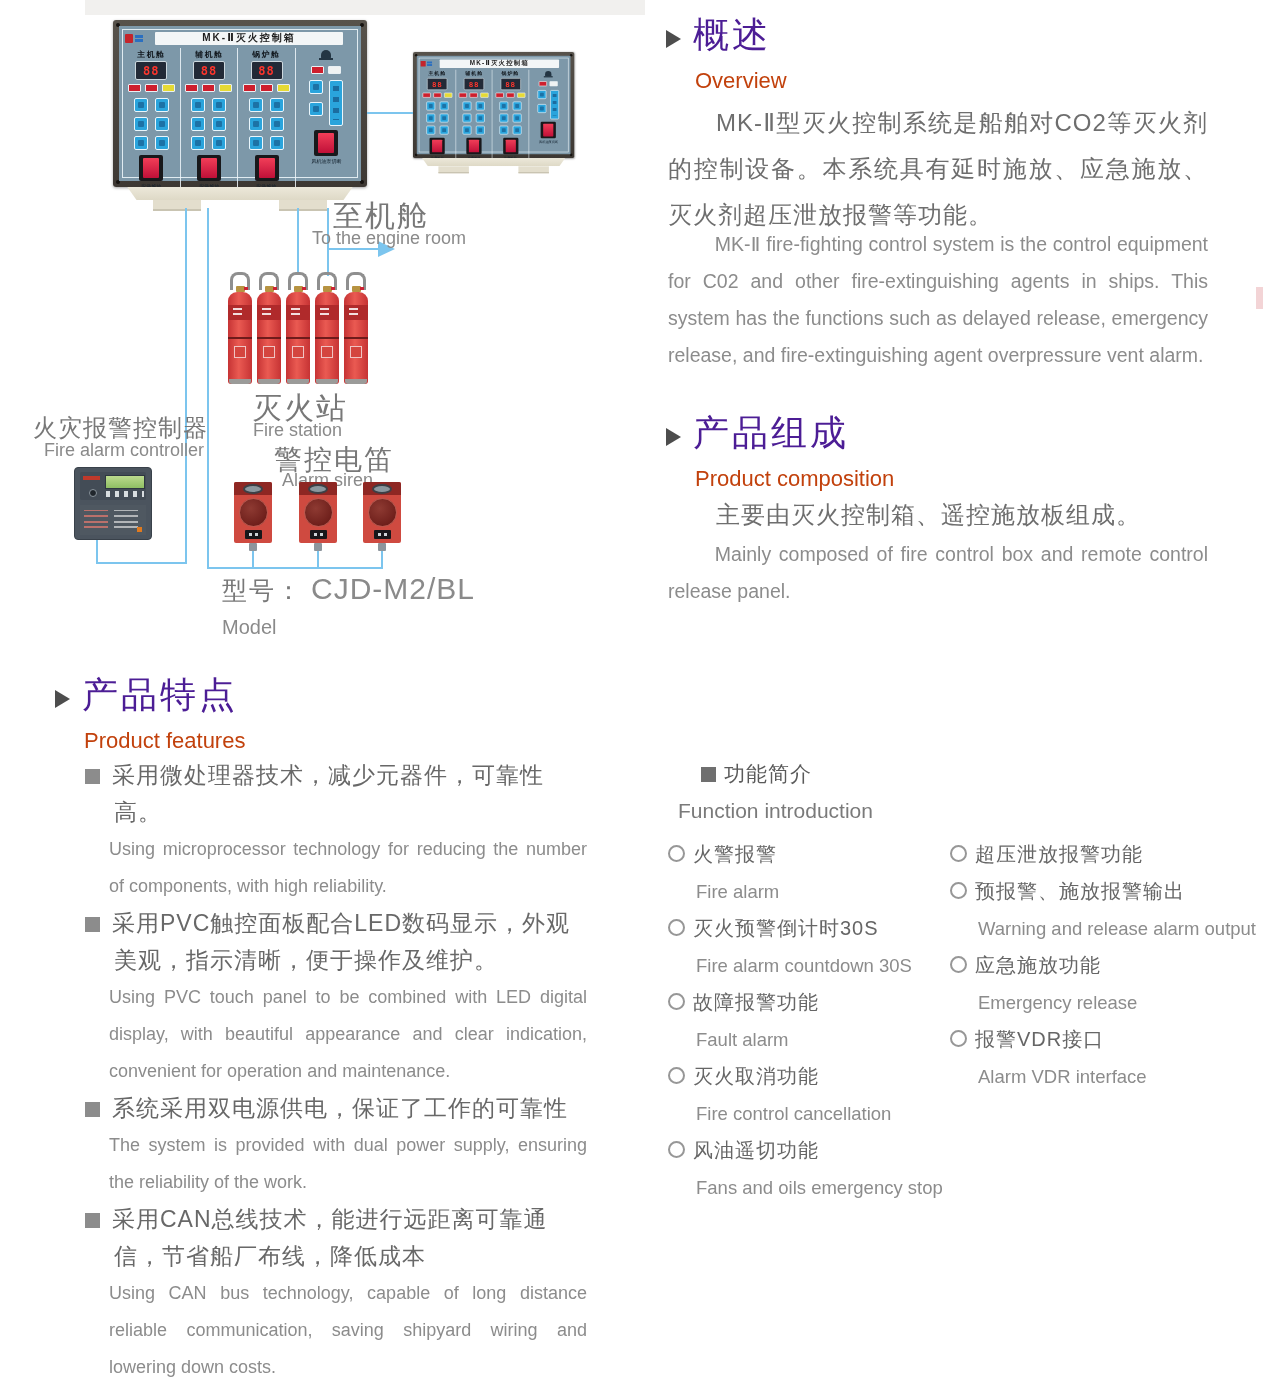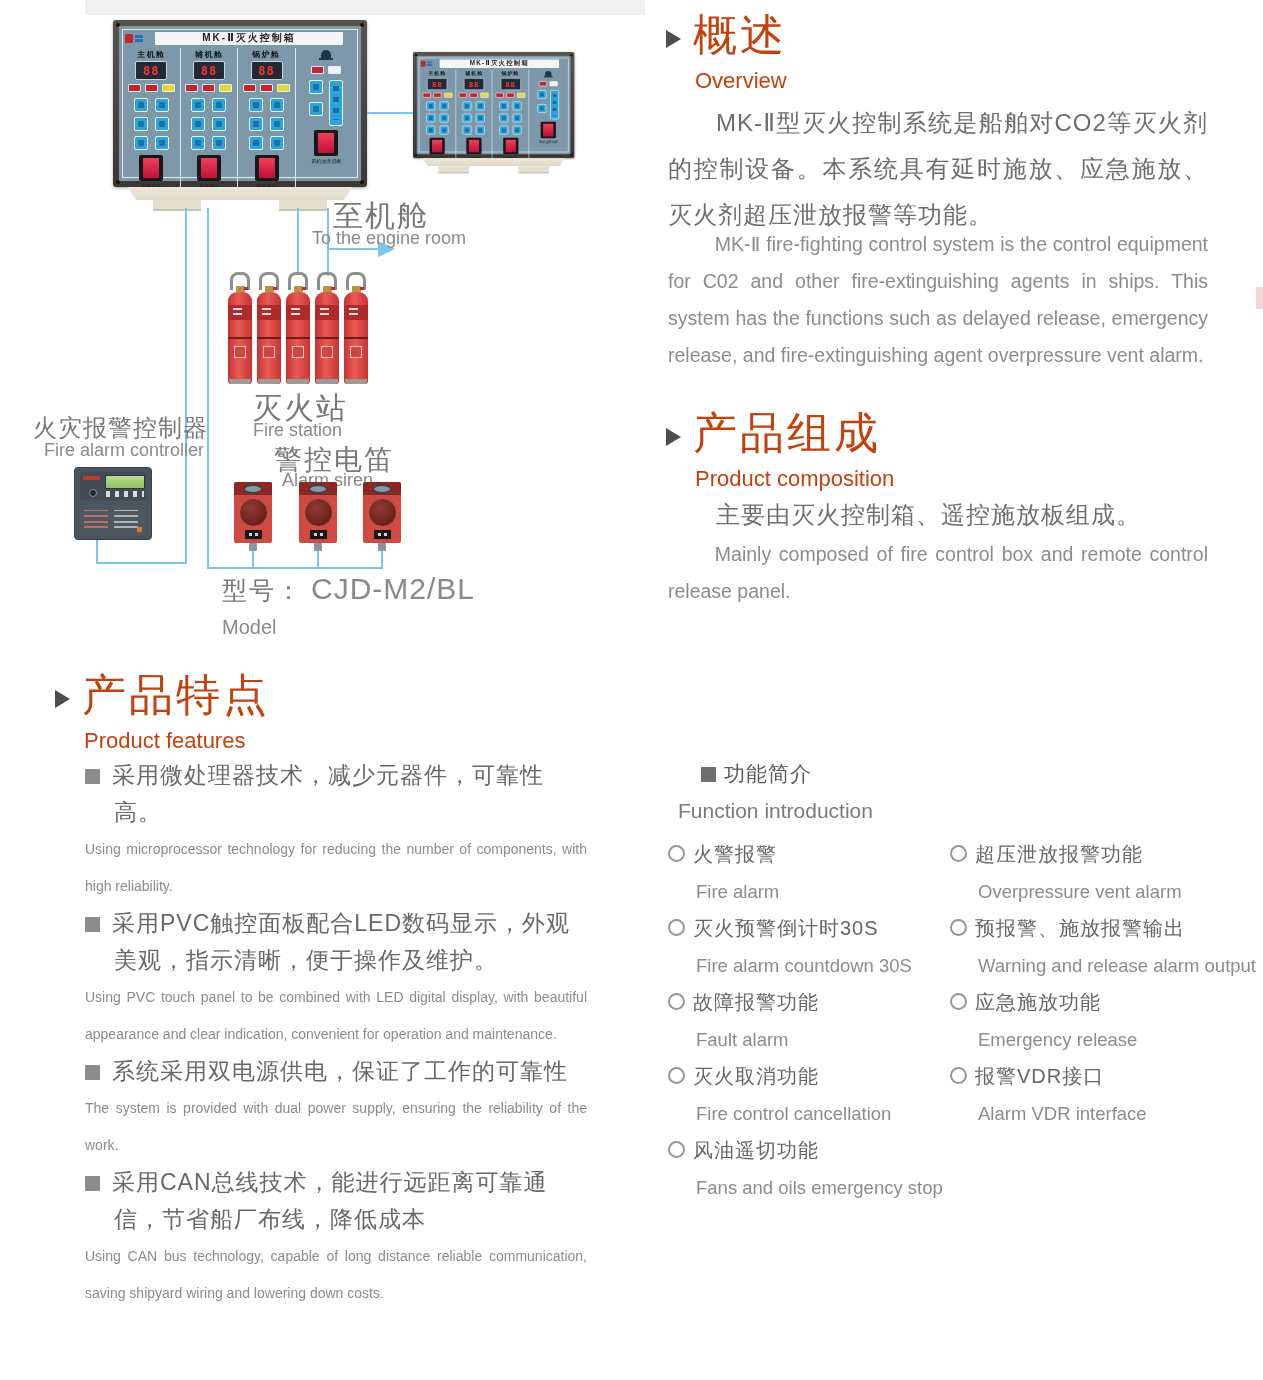--- a/index.html
+++ b/index.html
@@ -3,21 +3,21 @@
 <meta charset="utf-8">
 <style>
   html,body{margin:0;padding:0;background:#fff;}
   .page{position:relative;width:1263px;height:1380px;background:#ffffff;overflow:hidden;
         font-family:"Liberation Sans","DejaVu Sans",sans-serif;}
 
   
   .sec-head{position:absolute;}
   .tri{position:absolute;left:0;top:16px;width:0;height:0;
        border-left:15px solid #4d4d4d;border-top:9px solid transparent;border-bottom:9px solid transparent;}
-  .sh-zh{margin-left:27px;font-size:44px;color:#c2410c;letter-spacing:3px;line-height:42px;}
+  .sh-zh{margin-left:27px;font-size:36px;color:#4c1d95;letter-spacing:3px;line-height:42px;}
   .sh-en{margin-left:29px;font-size:22px;color:#c2410c;margin-top:12px;}
 
   .zh-body{position:absolute;color:#6e6e6e;font-size:24px;line-height:46px;letter-spacing:1px;
            text-align:justify;text-indent:2em;}
   .en-body{position:absolute;color:#8c8c8c;font-size:19.5px;line-height:37px;text-align:justify;text-indent:2.4em;}
 
   
   .wline{position:absolute;background:#7cc5ee;}
   .wline.h{height:2px;} .wline.v{width:2px;}
   .arrowhead{position:absolute;width:0;height:0;border-left:17px solid #7cc5ee;
@@ -120,21 +120,21 @@
 
   
   .model-row{position:absolute;left:222px;top:572px;display:flex;align-items:baseline;}
   .model-zh{font-size:25px;color:#787878;letter-spacing:2px;}
   .model-val{font-size:30px;color:#8a8a8a;margin-left:8px;letter-spacing:1px;}
 
   
   .features-list{position:absolute;left:85px;top:757px;width:502px;}
   .feat-zh{font-size:23px;color:#686868;line-height:37px;letter-spacing:1px;padding-left:29px;text-indent:-29px;}
   .sq{display:inline-block;width:15px;height:15px;background:#8c8c8c;margin-right:12px;vertical-align:-1px;}
-  .feat-en{font-size:14px;color:#8c8c8c;line-height:37px;text-align:justify;}
+  .feat-en{font-size:18px;color:#8c8c8c;line-height:37px;margin-left:24px;text-align:justify;}
 
   
   .fn-head{position:absolute;left:674px;top:760px;font-size:21px;color:#5a5a5a;letter-spacing:1px;padding-left:27px;}
   .fn-head .sq{width:15px;height:15px;background:#6f6f6f;margin-right:8px;vertical-align:-1px;}
   .fn-head-en{position:absolute;left:678px;top:799px;font-size:21px;color:#7a7a7a;}
   .fn-col{position:absolute;top:836px;}
   .fn-left{left:668px;width:286px;} .fn-right{left:950px;width:312px;}
   .fn-zh{font-size:20px;color:#666;line-height:37px;letter-spacing:1px;}
   .circ{display:inline-block;width:13px;height:13px;border:2px solid #979797;border-radius:50%;
         margin-right:8px;vertical-align:-1px;}
@@ -567,21 +567,20 @@
     </div>
     <div class="fn-item">
       <div class="fn-zh"><span class="circ"></span><span>风油遥切功能</span></div>
       <div class="fn-en">Fans and oils emergency stop</div>
     </div>
   </div>
 
   <div class="fn-col fn-right">
     <div class="fn-item">
       <div class="fn-zh"><span class="circ"></span><span>超压泄放报警功能</span></div>
-      <div class="fn-en">Overpressure vent alarm</div>
     </div>
     <div class="fn-item">
       <div class="fn-zh"><span class="circ"></span><span>预报警、施放报警输出</span></div>
       <div class="fn-en">Warning and release alarm output</div>
     </div>
     <div class="fn-item">
       <div class="fn-zh"><span class="circ"></span><span>应急施放功能</span></div>
       <div class="fn-en">Emergency release</div>
     </div>
     <div class="fn-item">

